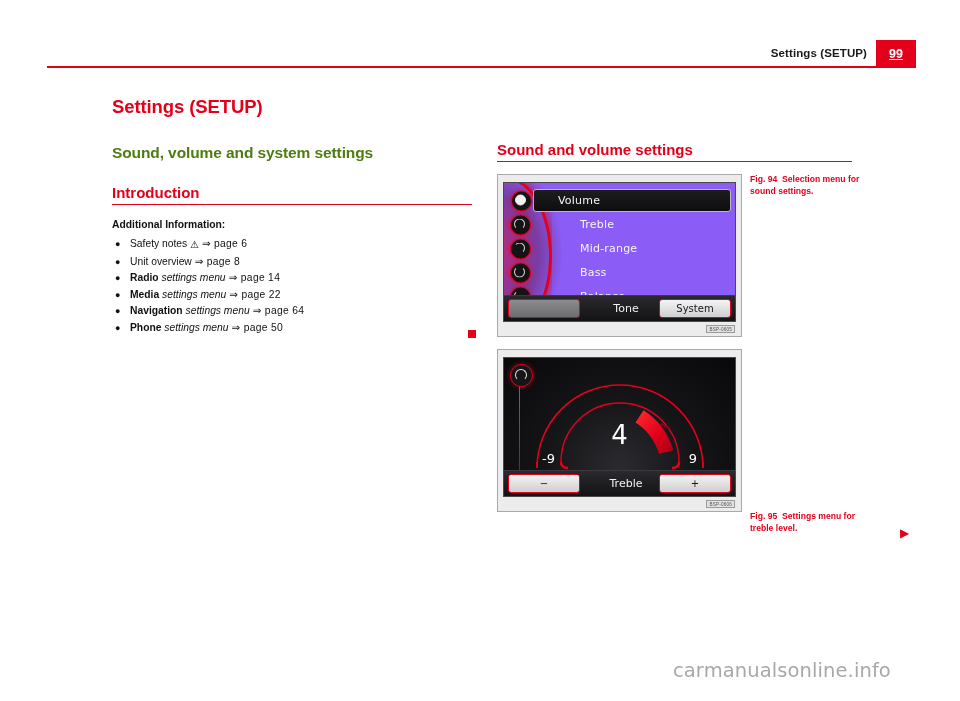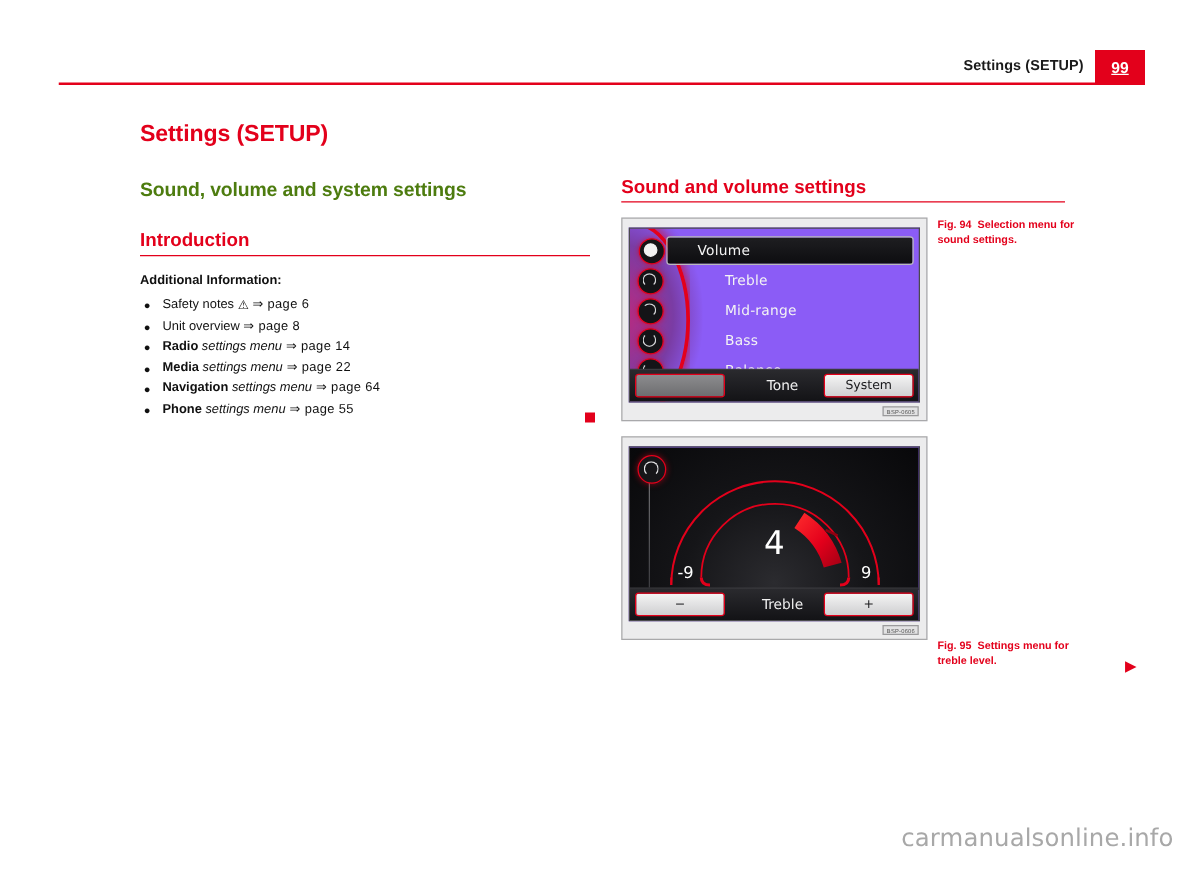--- a/index.html
+++ b/index.html
@@ -364,21 +364,20 @@
 
   
   #watermark {
     position: absolute;
     left: 673px; top: 659px;
     font-size: 19.5px;
     color: #a8a8a8;
     font-family: "DejaVu Sans", sans-serif;
     letter-spacing: 0.1px;
     white-space: nowrap;
-    margin-left: 48px;
   }
 </style>
 </head>
 <body>
 
 <div id="page-header">
   <div id="header-rule"></div>
   <div id="header-title">Settings (SETUP)</div>
   <div id="page-number-badge">99</div>
 </div>
@@ -407,21 +406,21 @@
     <li>
       <span class="bullet">●</span><b>Radio</b><span> </span><span class="ital">settings menu</span><span class="arrow-ref"> ⇒ page 14</span>
     </li>
     <li>
       <span class="bullet">●</span><b>Media</b><span> </span><span class="ital">settings menu</span><span class="arrow-ref"> ⇒ page 22</span>
     </li>
     <li>
       <span class="bullet">●</span><b>Navigation</b><span> </span><span class="ital">settings menu</span><span class="arrow-ref"> ⇒ page 64</span>
     </li>
     <li>
-      <span class="bullet">●</span><b>Phone</b><span> </span><span class="ital">settings menu</span><span class="arrow-ref"> ⇒ page 55</span>
+      <span class="bullet">●</span><b>Phone</b><span> </span><span class="ital">settings menu</span><span class="arrow-ref"> ⇒ page 50</span>
     </li>
   </ul>
 </div>
 
 <div id="end-marker"></div>
 
 <div id="right-column">
 
   <div class="subsection-head" id="right-head" style="margin-top:0;">
     <span class="label">Sound and volume settings</span>

